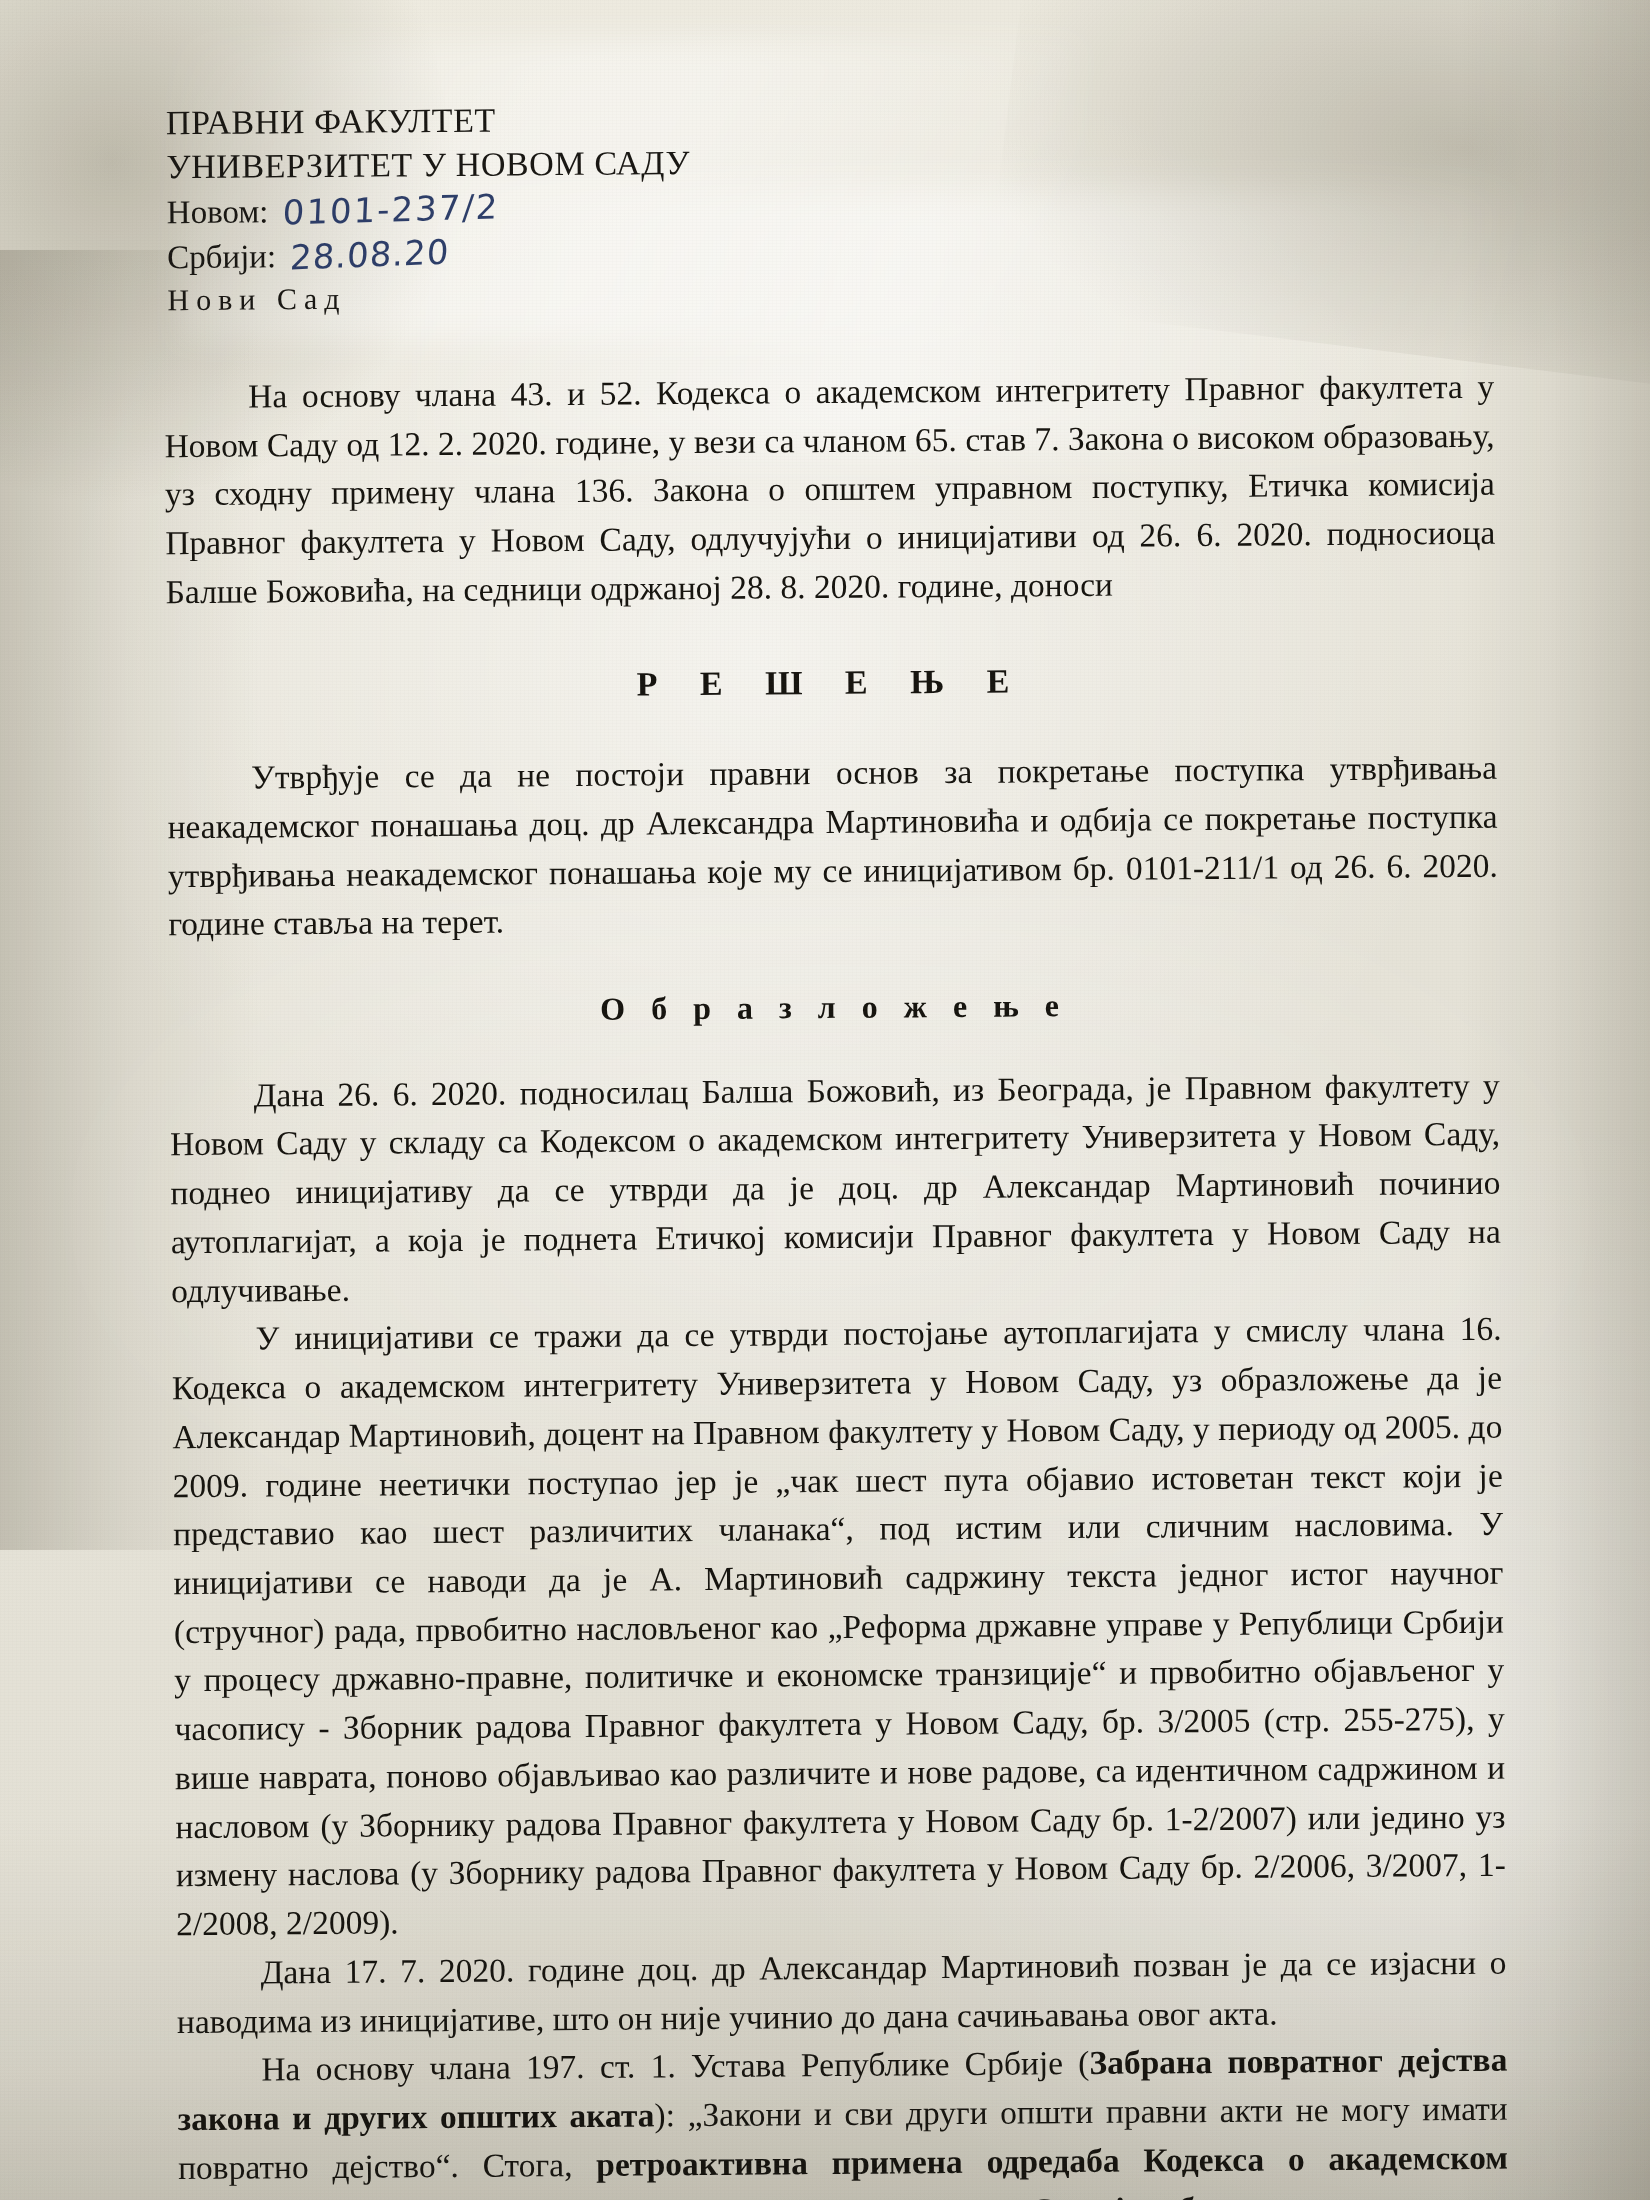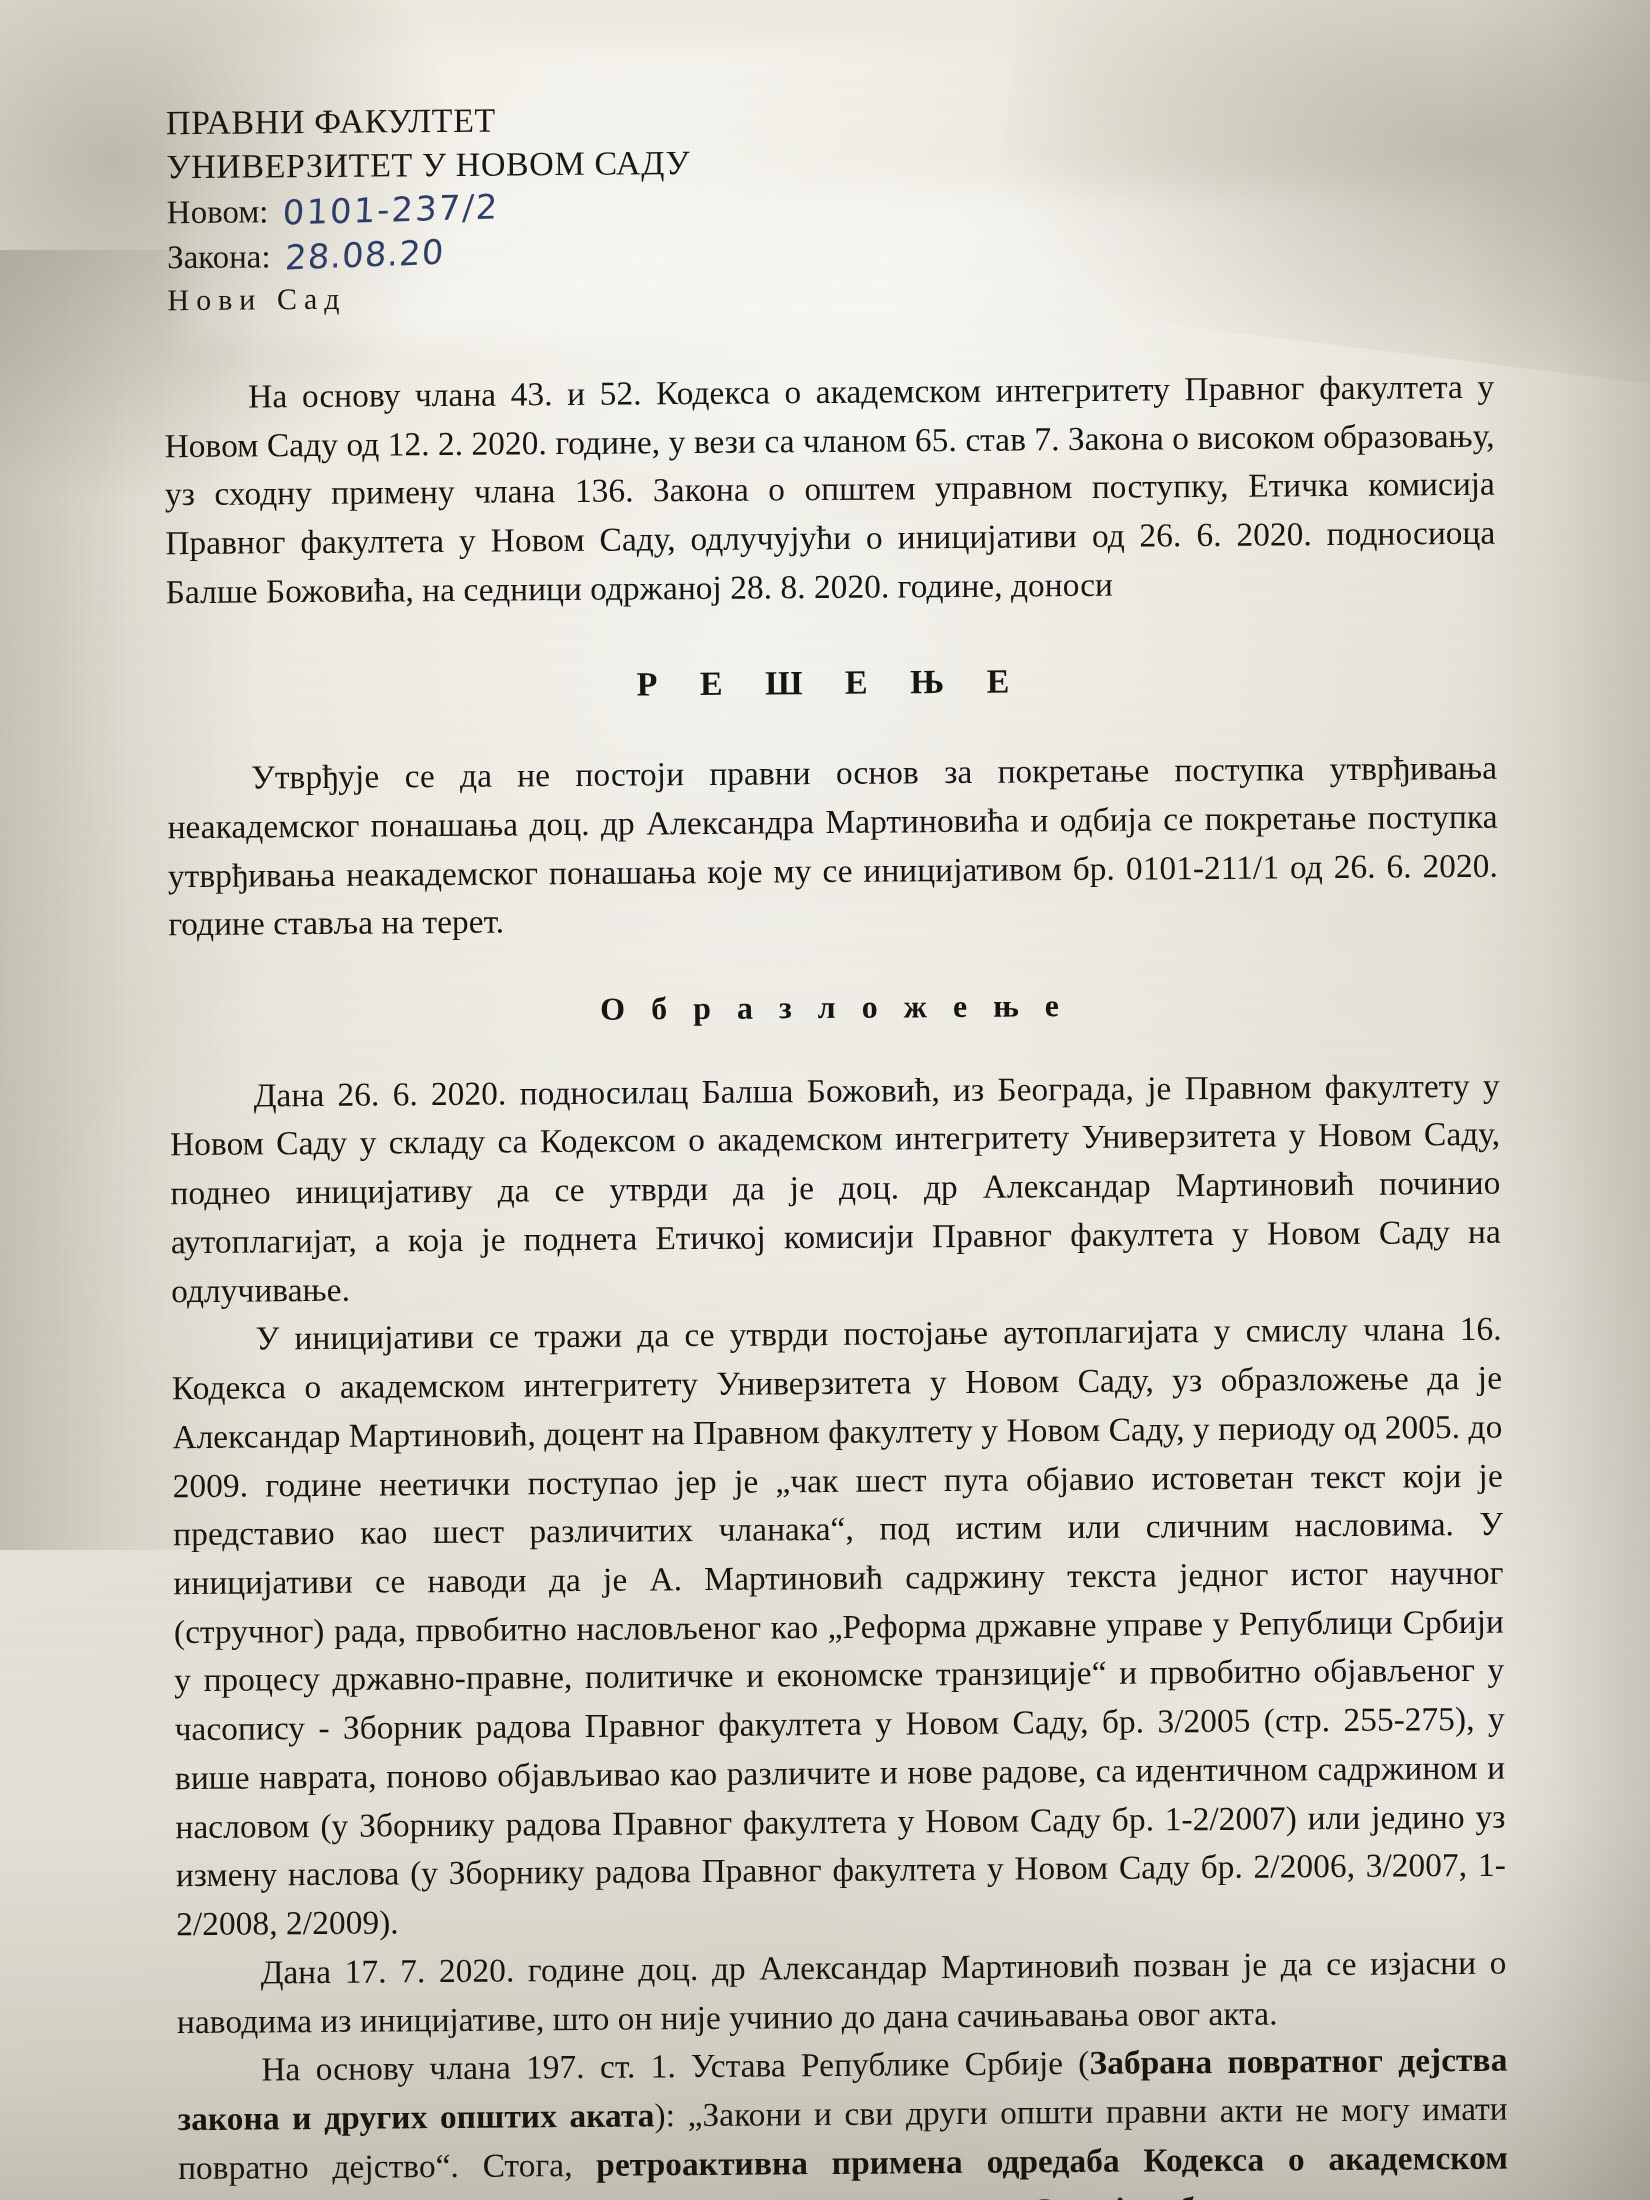--- a/index.html
+++ b/index.html
@@ -191,21 +191,21 @@
     <div class="letterhead">
       <div class="lh-line caps">ПРАВНИ ФАКУЛТЕТ</div>
       <div class="lh-line caps">УНИВЕРЗИТЕТ У НОВОМ САДУ</div>
 
       <div class="lh-field">
         <span>Новом:</span>
         <span class="hand">0101-237/2</span>
       </div>
 
       <div class="lh-field">
-        <span>Закона:</span>
+        <span>Србији:</span>
         <span class="hand date">28.08.20</span>
       </div>
 
       <div class="lh-city">Нови Сад</div>
     </div>
 
     <div class="body">
 
       <p class="para">На основу члана 43. и 52.  Кодекса о академском интегритету Правног факултета у Новом Саду од 12. 2. 2020. године, у вези са чланом 65. став 7. Закона о високом образовању, уз сходну примену члана 136. Закона о општем управном поступку, Етичка комисија Правног факултета у Новом Саду, одлучујући о иницијативи од 26. 6. 2020. подносиоца Балше Божовића, на седници одржаној 28. 8. 2020. године, доноси</p>
 

